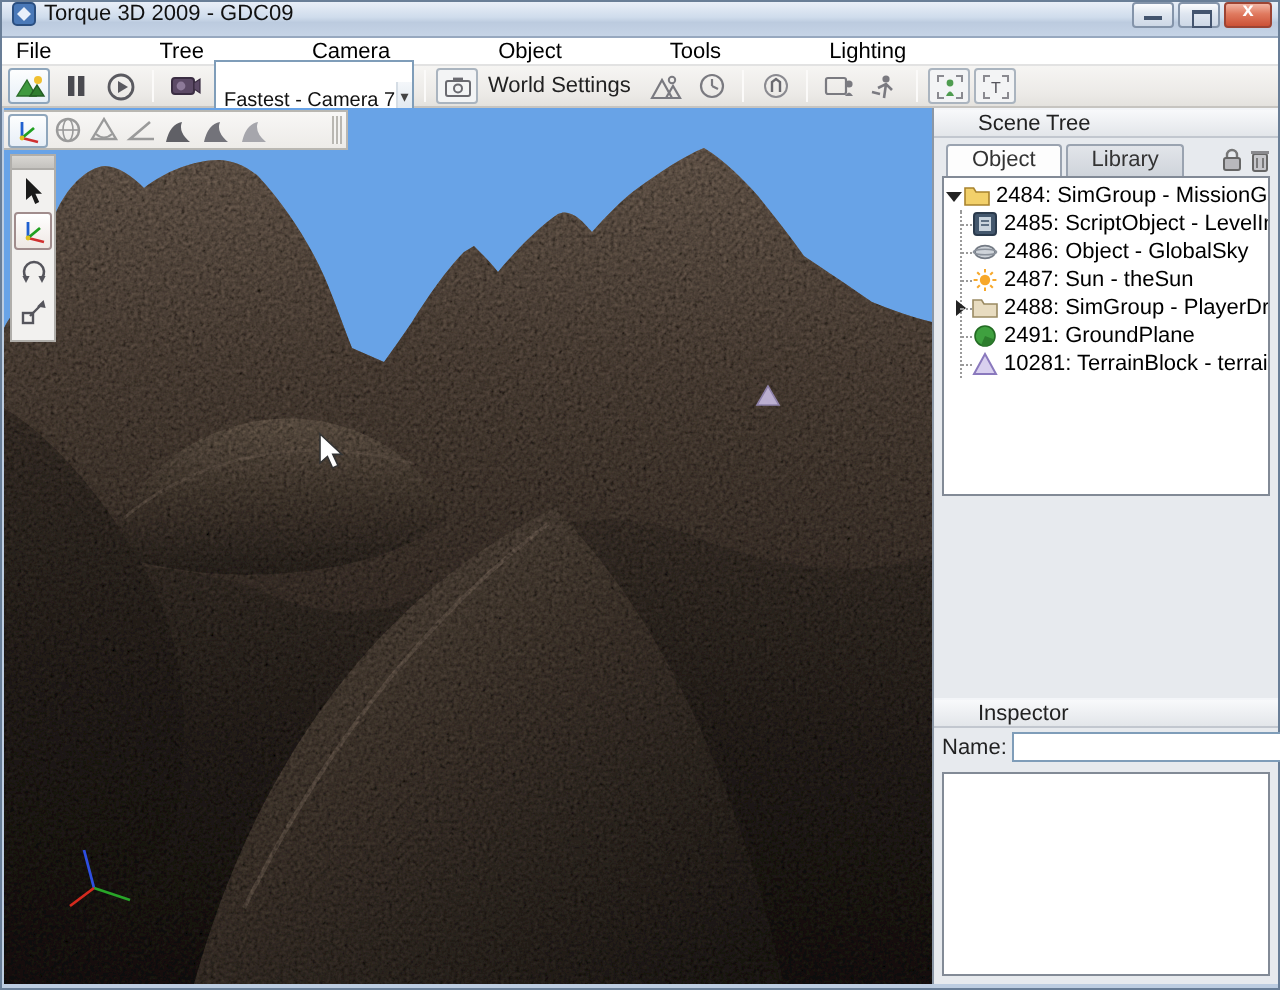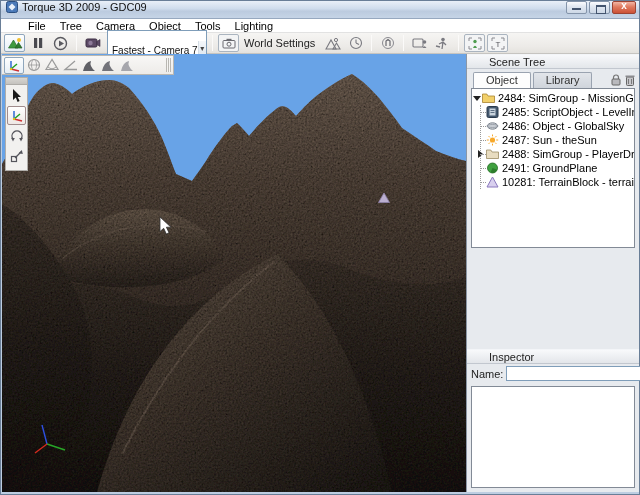--- a/index.html
+++ b/index.html
@@ -19,21 +19,21 @@
   .winbtn { width:21px; height:13px; border:1px solid #8494aa; border-radius:2px;
     background:linear-gradient(#fbfcfe,#dfe6f0 45%,#cdd8e6); position:relative; }
   .winbtn.close { width:24px; border-color:#9c4434;
     background:linear-gradient(#f2b5a4,#e07a5f 45%,#cc5136); }
   .glyph-min::after { content:""; position:absolute; left:5px; right:5px; bottom:3px; height:2px; background:#43546e; }
   .glyph-max::after { content:""; position:absolute; left:6px; top:3px; width:8px; height:6px; border:1px solid #43546e; border-top-width:2px; }
   .glyph-close::after { content:"x"; position:absolute; left:0; right:0; top:-2px; text-align:center; color:#fff; font-size:10px; font-weight:bold; }
 
   
   .menubar { position:absolute; left:0; top:18px; width:638px; height:14px; background:#ffffff;
-    display:flex; align-items:center; padding-left:20px; border-bottom:1px solid #e2e2e2; }
+    display:flex; align-items:center; padding-left:0; border-bottom:1px solid #e2e2e2;gap:40px; }
   .menu-item { padding:0 7px; height:14px; line-height:14px; color:#000; }
 
   
   .toolbar { position:absolute; left:0; top:32px; width:638px; height:21px;
     background:linear-gradient(#f6f5f3,#eceae7 70%,#e4e2de); border-bottom:1px solid #c6c4c0;
     display:flex; align-items:center; padding:0 3px; gap:2px; }
   .tbtn { width:21px; height:18px; display:flex; align-items:center; justify-content:center; border:1px solid transparent; border-radius:2px; flex:none; }
   .tbtn.selected { border-color:#8fa6bc; background:linear-gradient(#fdfefe,#e7eff7); }
   .tbtn.boxed { border-color:#aab4bf; background:#f3f4f5; }
   .tsep { width:1px; height:16px; background:#c2c0bb; border-right:1px solid #fbfaf9; margin:0 3px; flex:none; }

